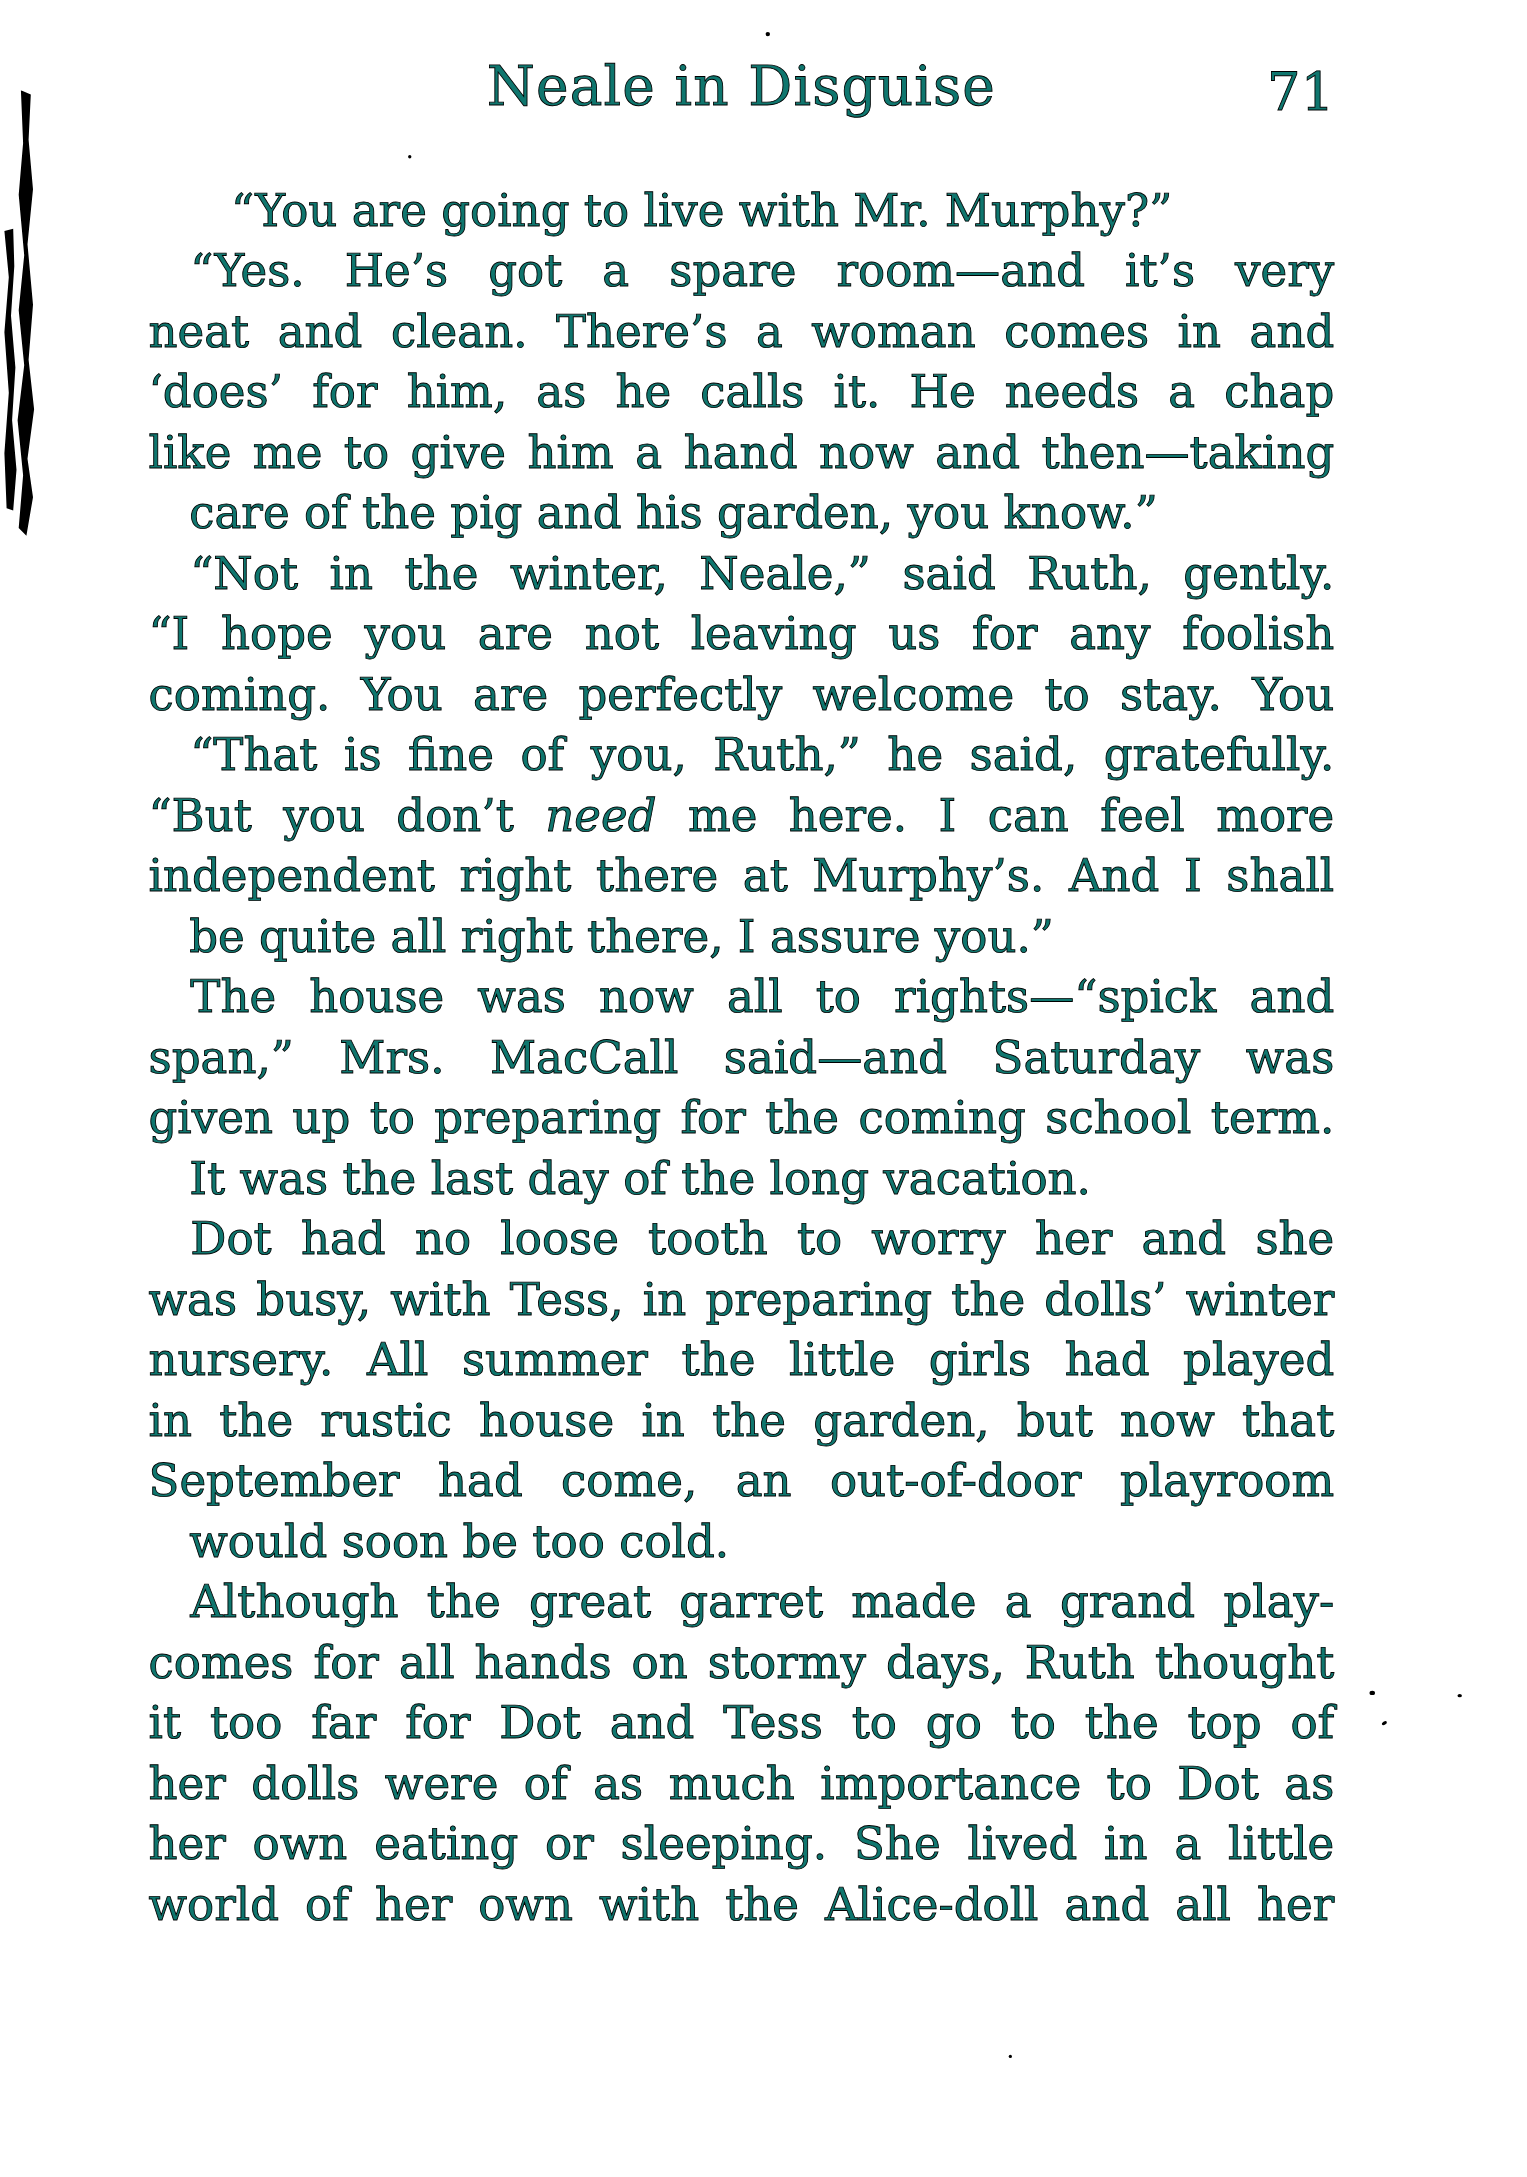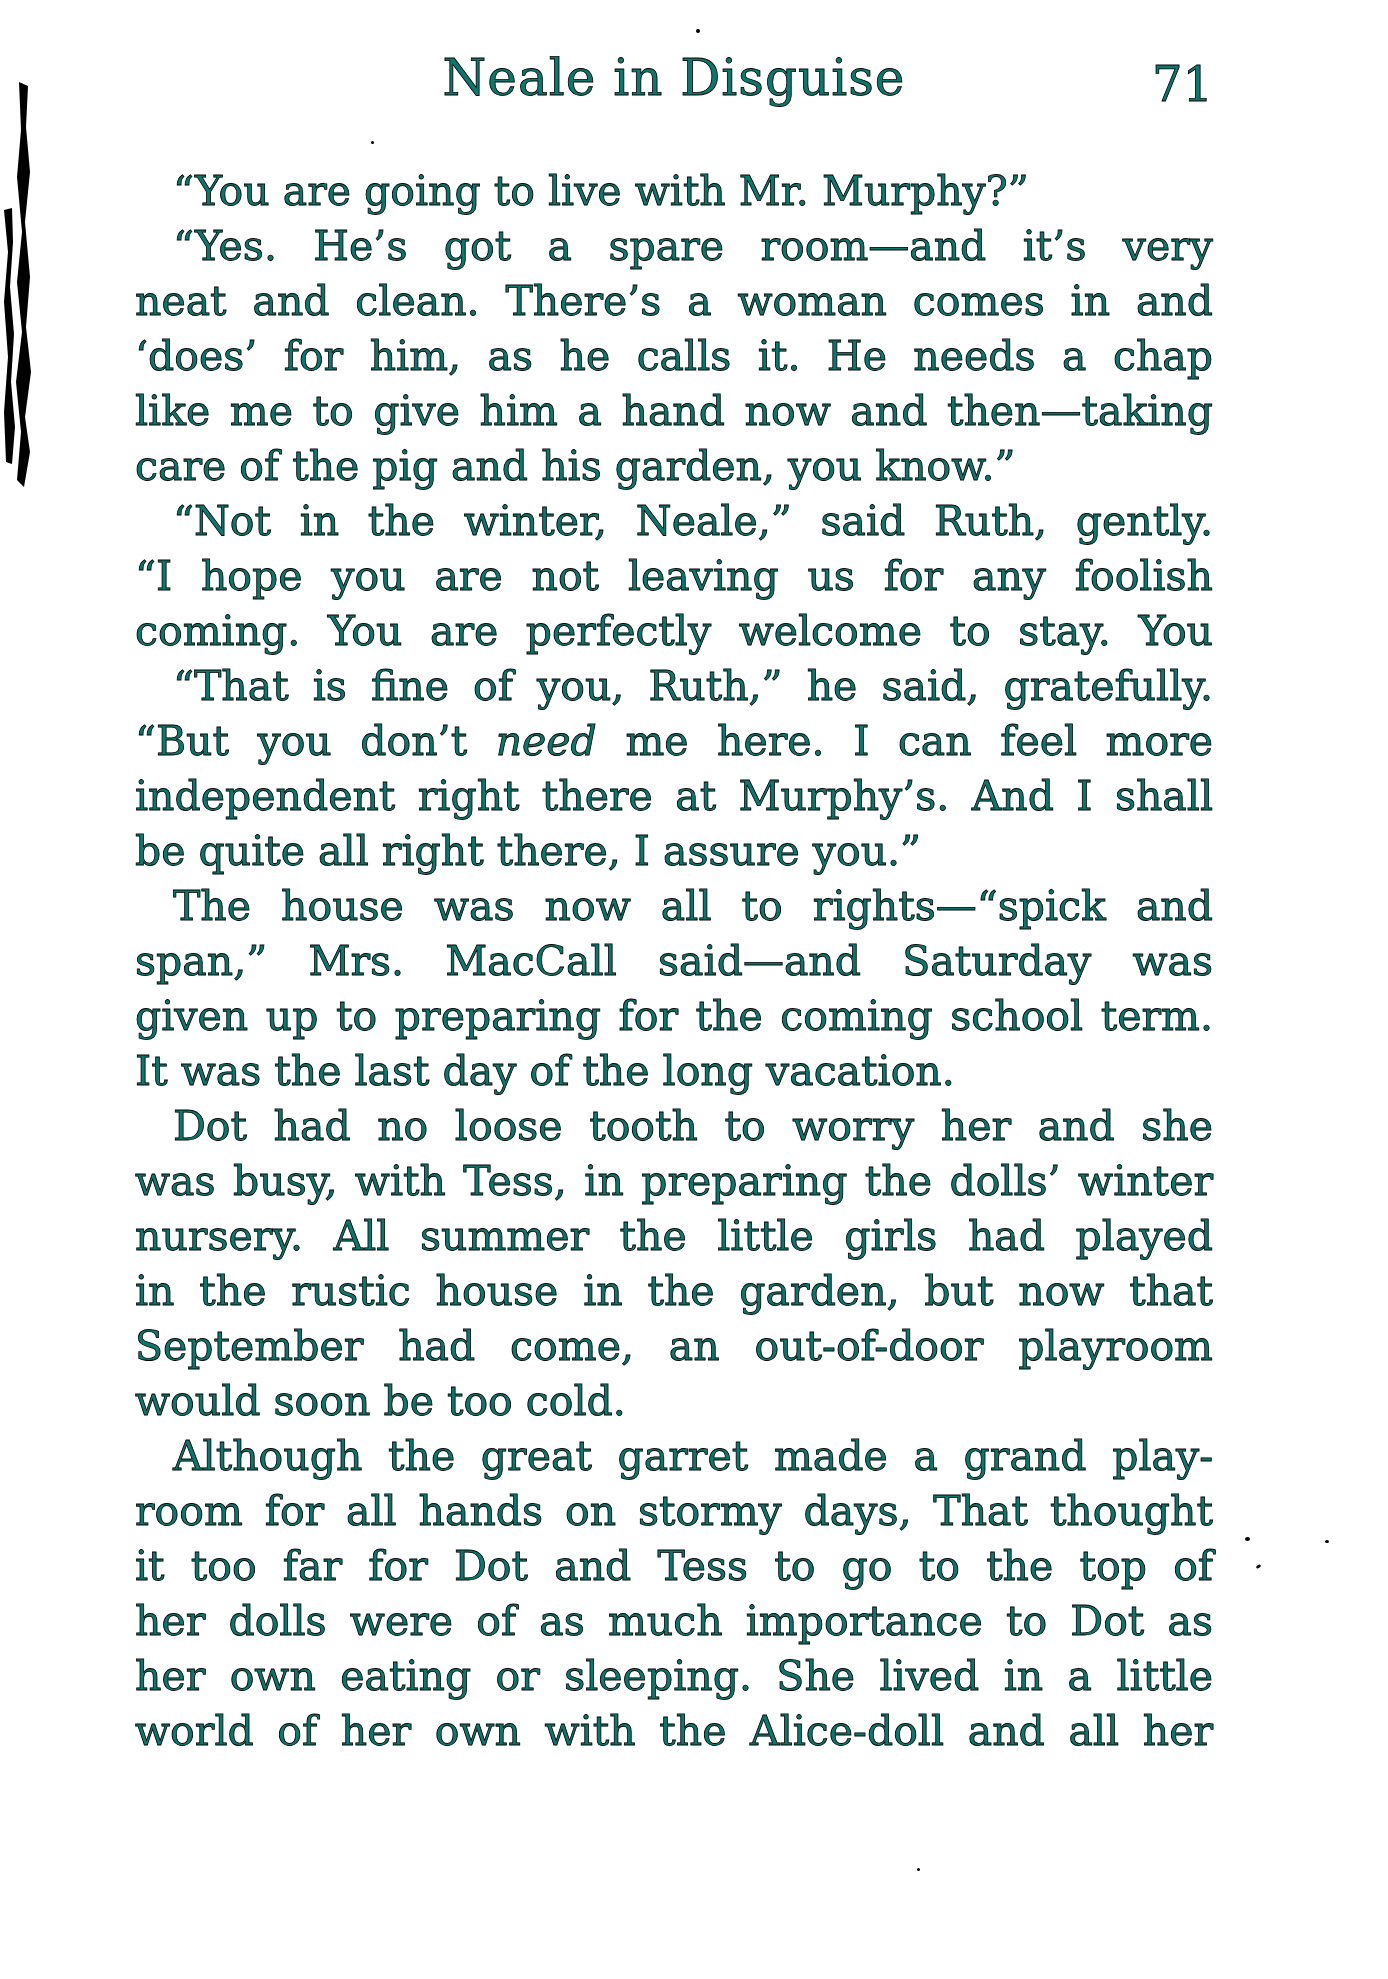--- a/index.html
+++ b/index.html
@@ -41,21 +41,21 @@
     left: 135px;
     top: 164px;
     width: 1078px;
     font-size: 41px;
     line-height: 55px;
   }
   .line {
     text-align: justify;
     text-align-last: justify;
   }
-  .line.para-end { text-align-last: left; }
+  .line.para-end { text-align-last: left; margin-left: 37px; }
   .line.indent { text-indent: 38px; }
   .line i { font-style: italic; margin-top: 45px; }
   .artifact-streaks {
     position: absolute;
     left: 0;
     top: 82px;
   }
   .speck {
     position: absolute;
     background: #000;
@@ -115,20 +115,20 @@
       <div class="paragraph">
         <div class="line indent">Dot had no loose tooth to worry her and she</div>
         <div class="line">was busy, with Tess, in preparing the dolls’ winter</div>
         <div class="line">nursery.  All summer the little girls had played</div>
         <div class="line">in the rustic house in the garden, but now that</div>
         <div class="line">September had come, an out-of-door playroom</div>
         <div class="line para-end">would soon be too cold.</div>
       </div>
       <div class="paragraph">
         <div class="line indent">Although the great garret made a grand play-</div>
-        <div class="line">room for all hands on stormy days, That thought</div>
+        <div class="line">comes for all hands on stormy days, Ruth thought</div>
         <div class="line">it too far for Dot and Tess to go to the top of</div>
         <div class="line">her dolls were of as much importance to Dot as</div>
         <div class="line">her own eating or sleeping.  She lived in a little</div>
         <div class="line">world of her own with the Alice-doll and all her</div>
       </div>
     </main>
 </div>
 
 </body></html>

